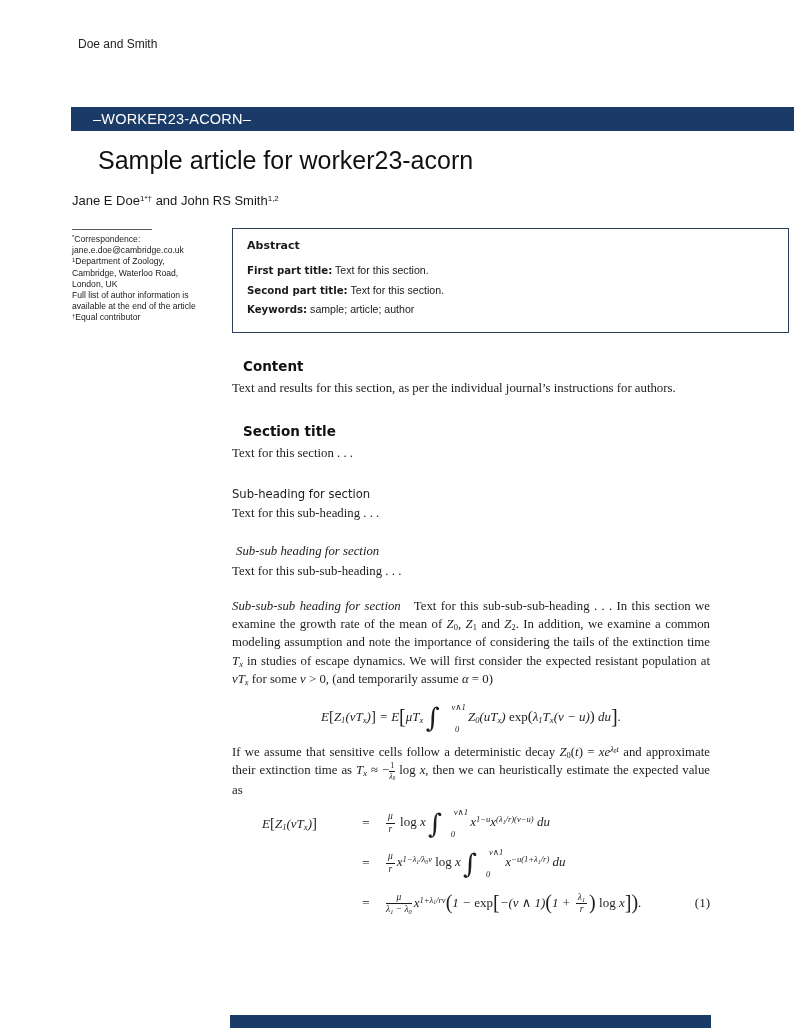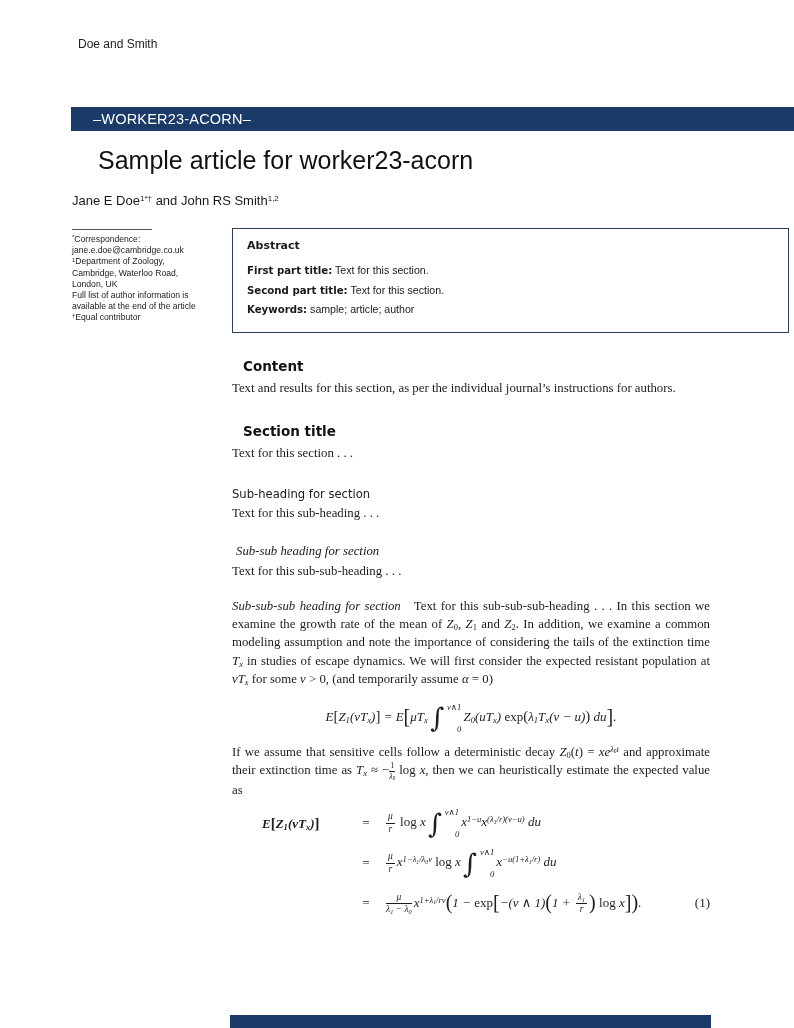--- a/index.html
+++ b/index.html
@@ -45,29 +45,29 @@
 
   sup,sub{line-height:0;position:relative;vertical-align:baseline;font-size:66%;}
   sup{top:-0.45em;}
   sub{top:0.25em;}
 
   .eq-display{margin:13px auto 9px;text-align:center;font-family:"Liberation Serif","DejaVu Serif",serif;
               font-size:13px;font-style:italic;color:#1d1d1d;}
   .eq-rows{margin-top:4px;padding-left:30px;font-family:"Liberation Serif","DejaVu Serif",serif;
            font-size:13px;font-style:italic;color:#1d1d1d;}
   .eqrow{display:flex;align-items:center;min-height:40px;}
-  .eqlhs{width:86px;font-weight:bold;}
+  .eqlhs{width:86px;}
   .eqeq{width:36px;text-align:center;font-style:normal;}
   .eqrhs{white-space:nowrap;}
   .eqnum{margin-left:auto;font-style:normal;}
 
   .intw{display:inline-flex;align-items:center;margin:0 2px;vertical-align:middle;}
   .int{font-size:27px;line-height:1;font-style:normal;font-family:"DejaVu Serif",serif;}
   .lims{display:inline-flex;flex-direction:column;justify-content:space-between;height:32px;
-        font-size:8.6px;margin-left:3px;text-align:right;}
+        font-size:8.6px;margin-left:12px;}
   .lims span:last-child{margin-left:-3px;}
   .frac{display:inline-flex;flex-direction:column;text-align:center;vertical-align:middle;margin:0 2px;}
   .fn{display:block;font-size:9.5px;line-height:1.2;border-bottom:1px solid #1a1a1a;padding:0 2px;}
   .fd{display:block;font-size:9.5px;line-height:1.2;}
   .ifrac{display:inline-flex;flex-direction:column;text-align:center;vertical-align:middle;
          font-size:8px;line-height:1.15;}
   .ifn{border-bottom:0.8px solid #222;padding:0 1px;}
   .d1{font-size:115%;font-style:normal;}
   .d2{font-size:155%;font-style:normal;vertical-align:-8%;}
 

